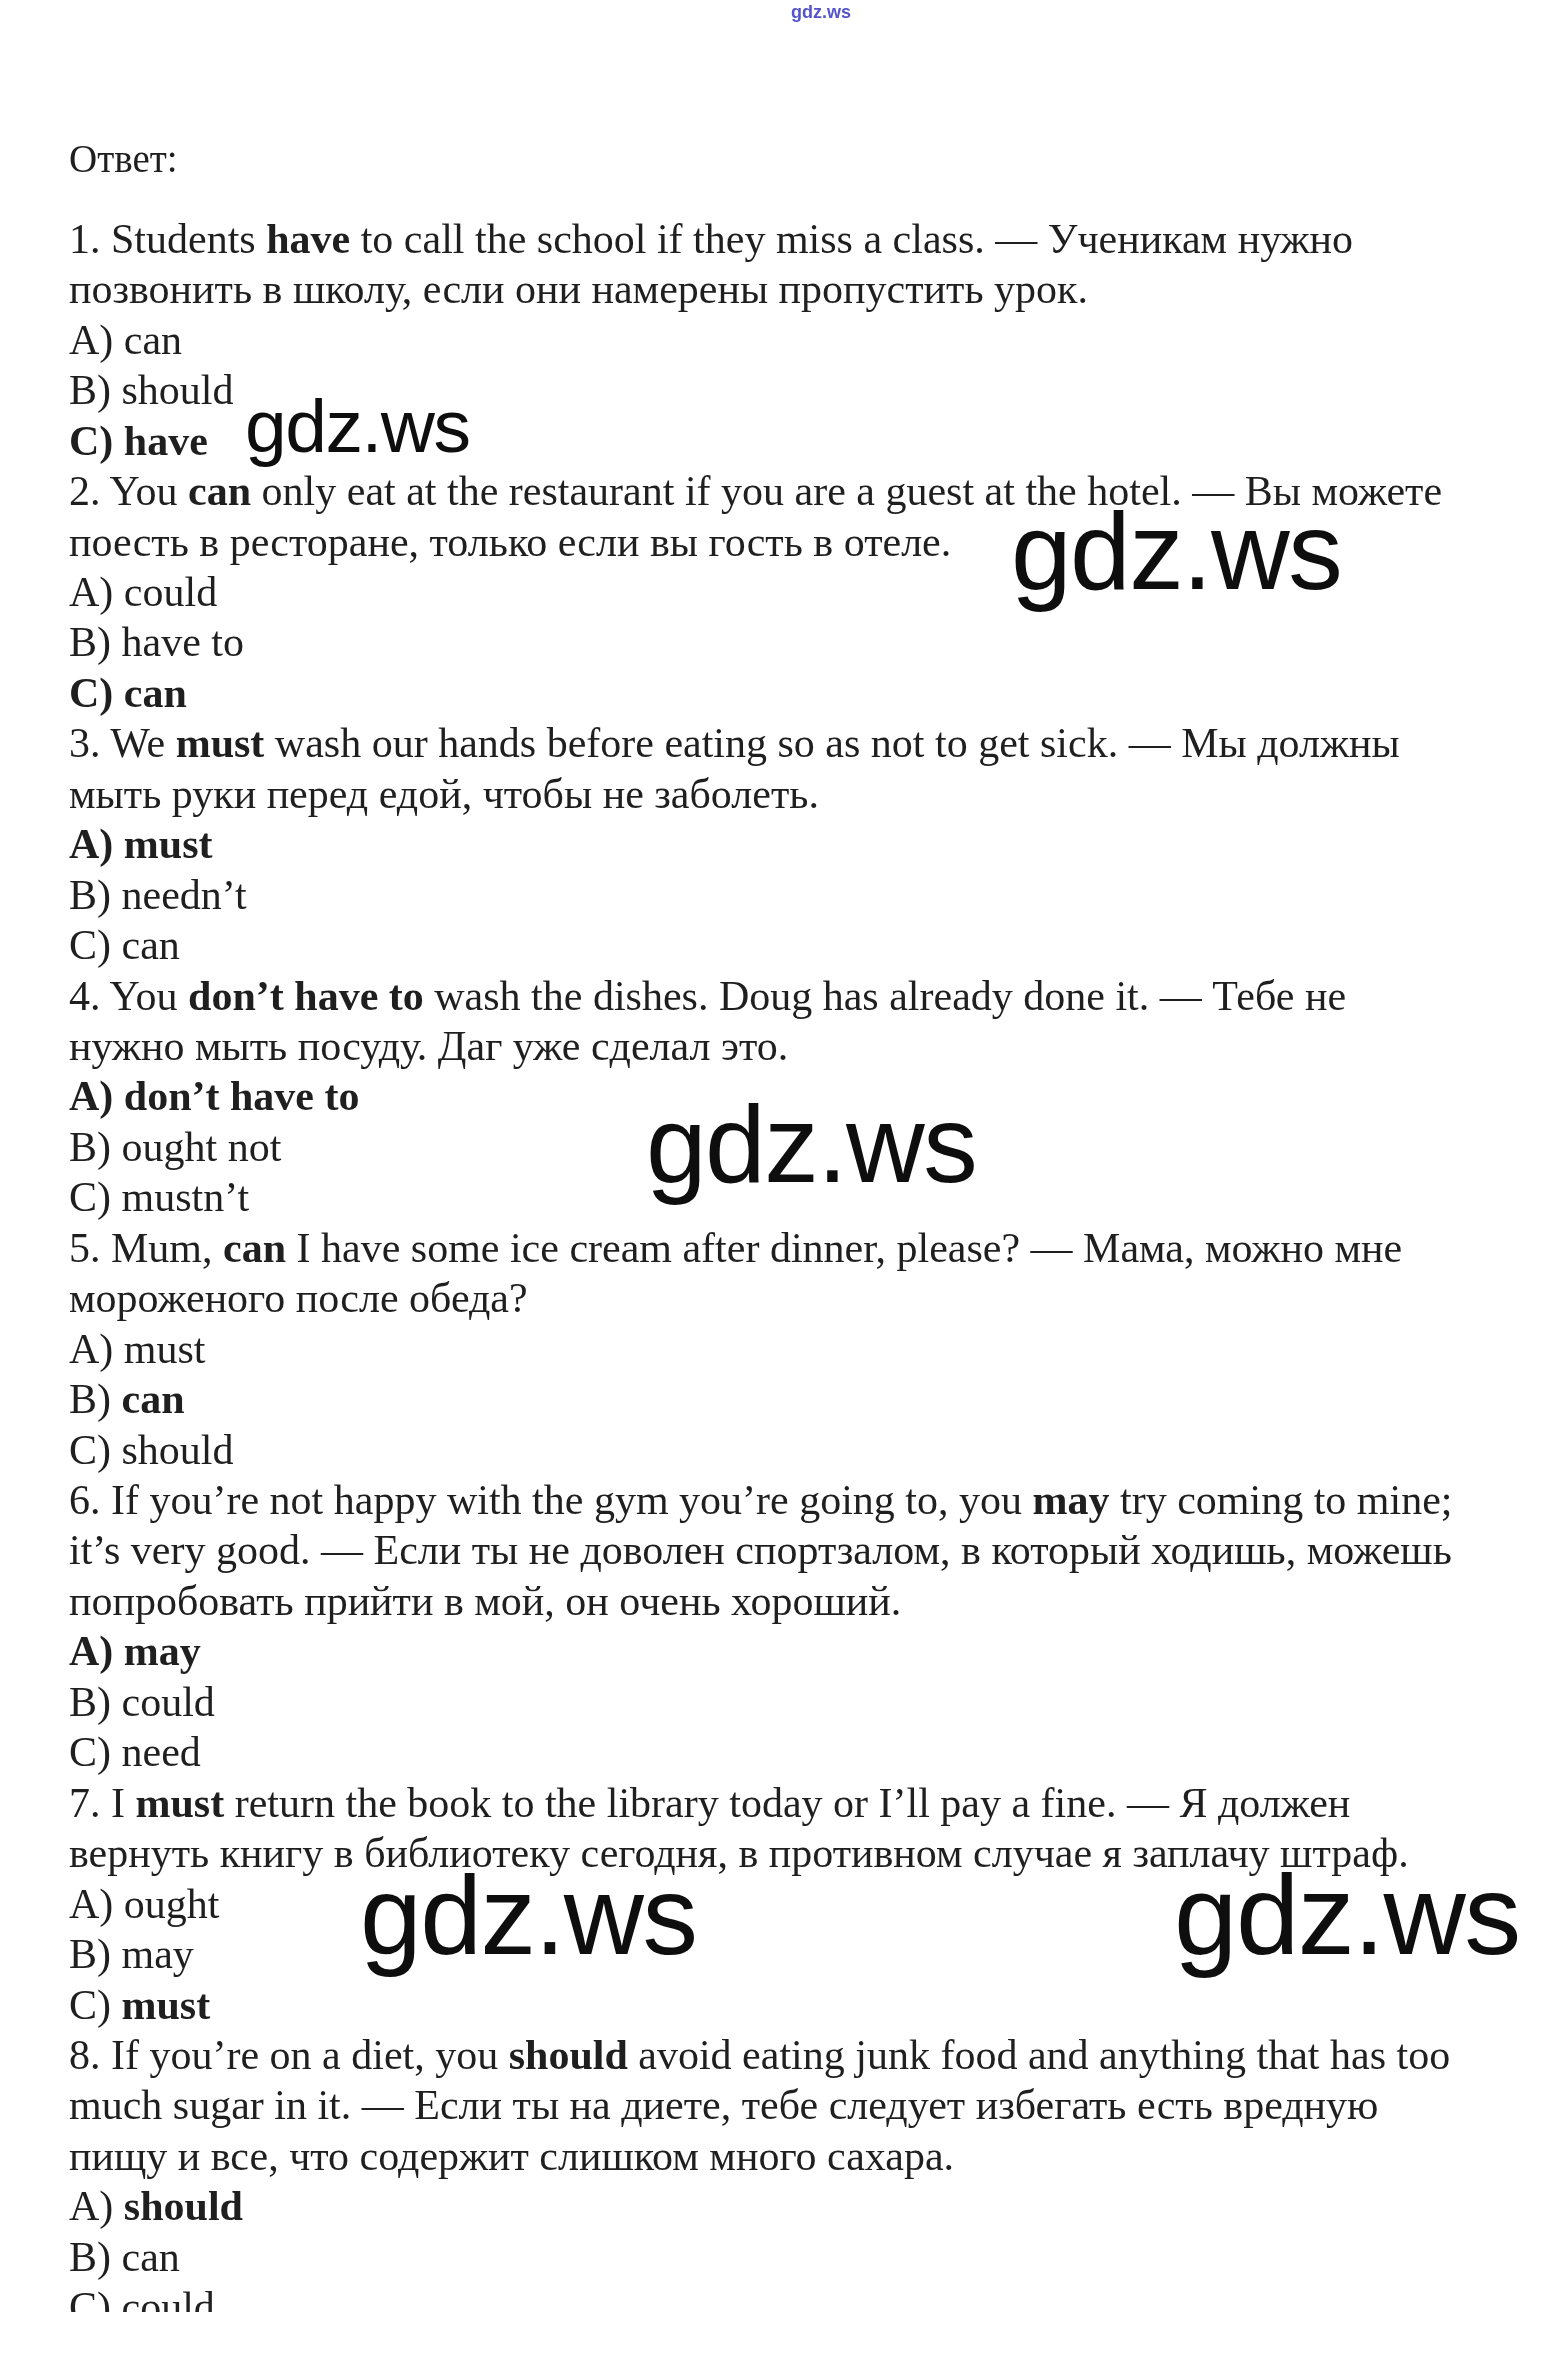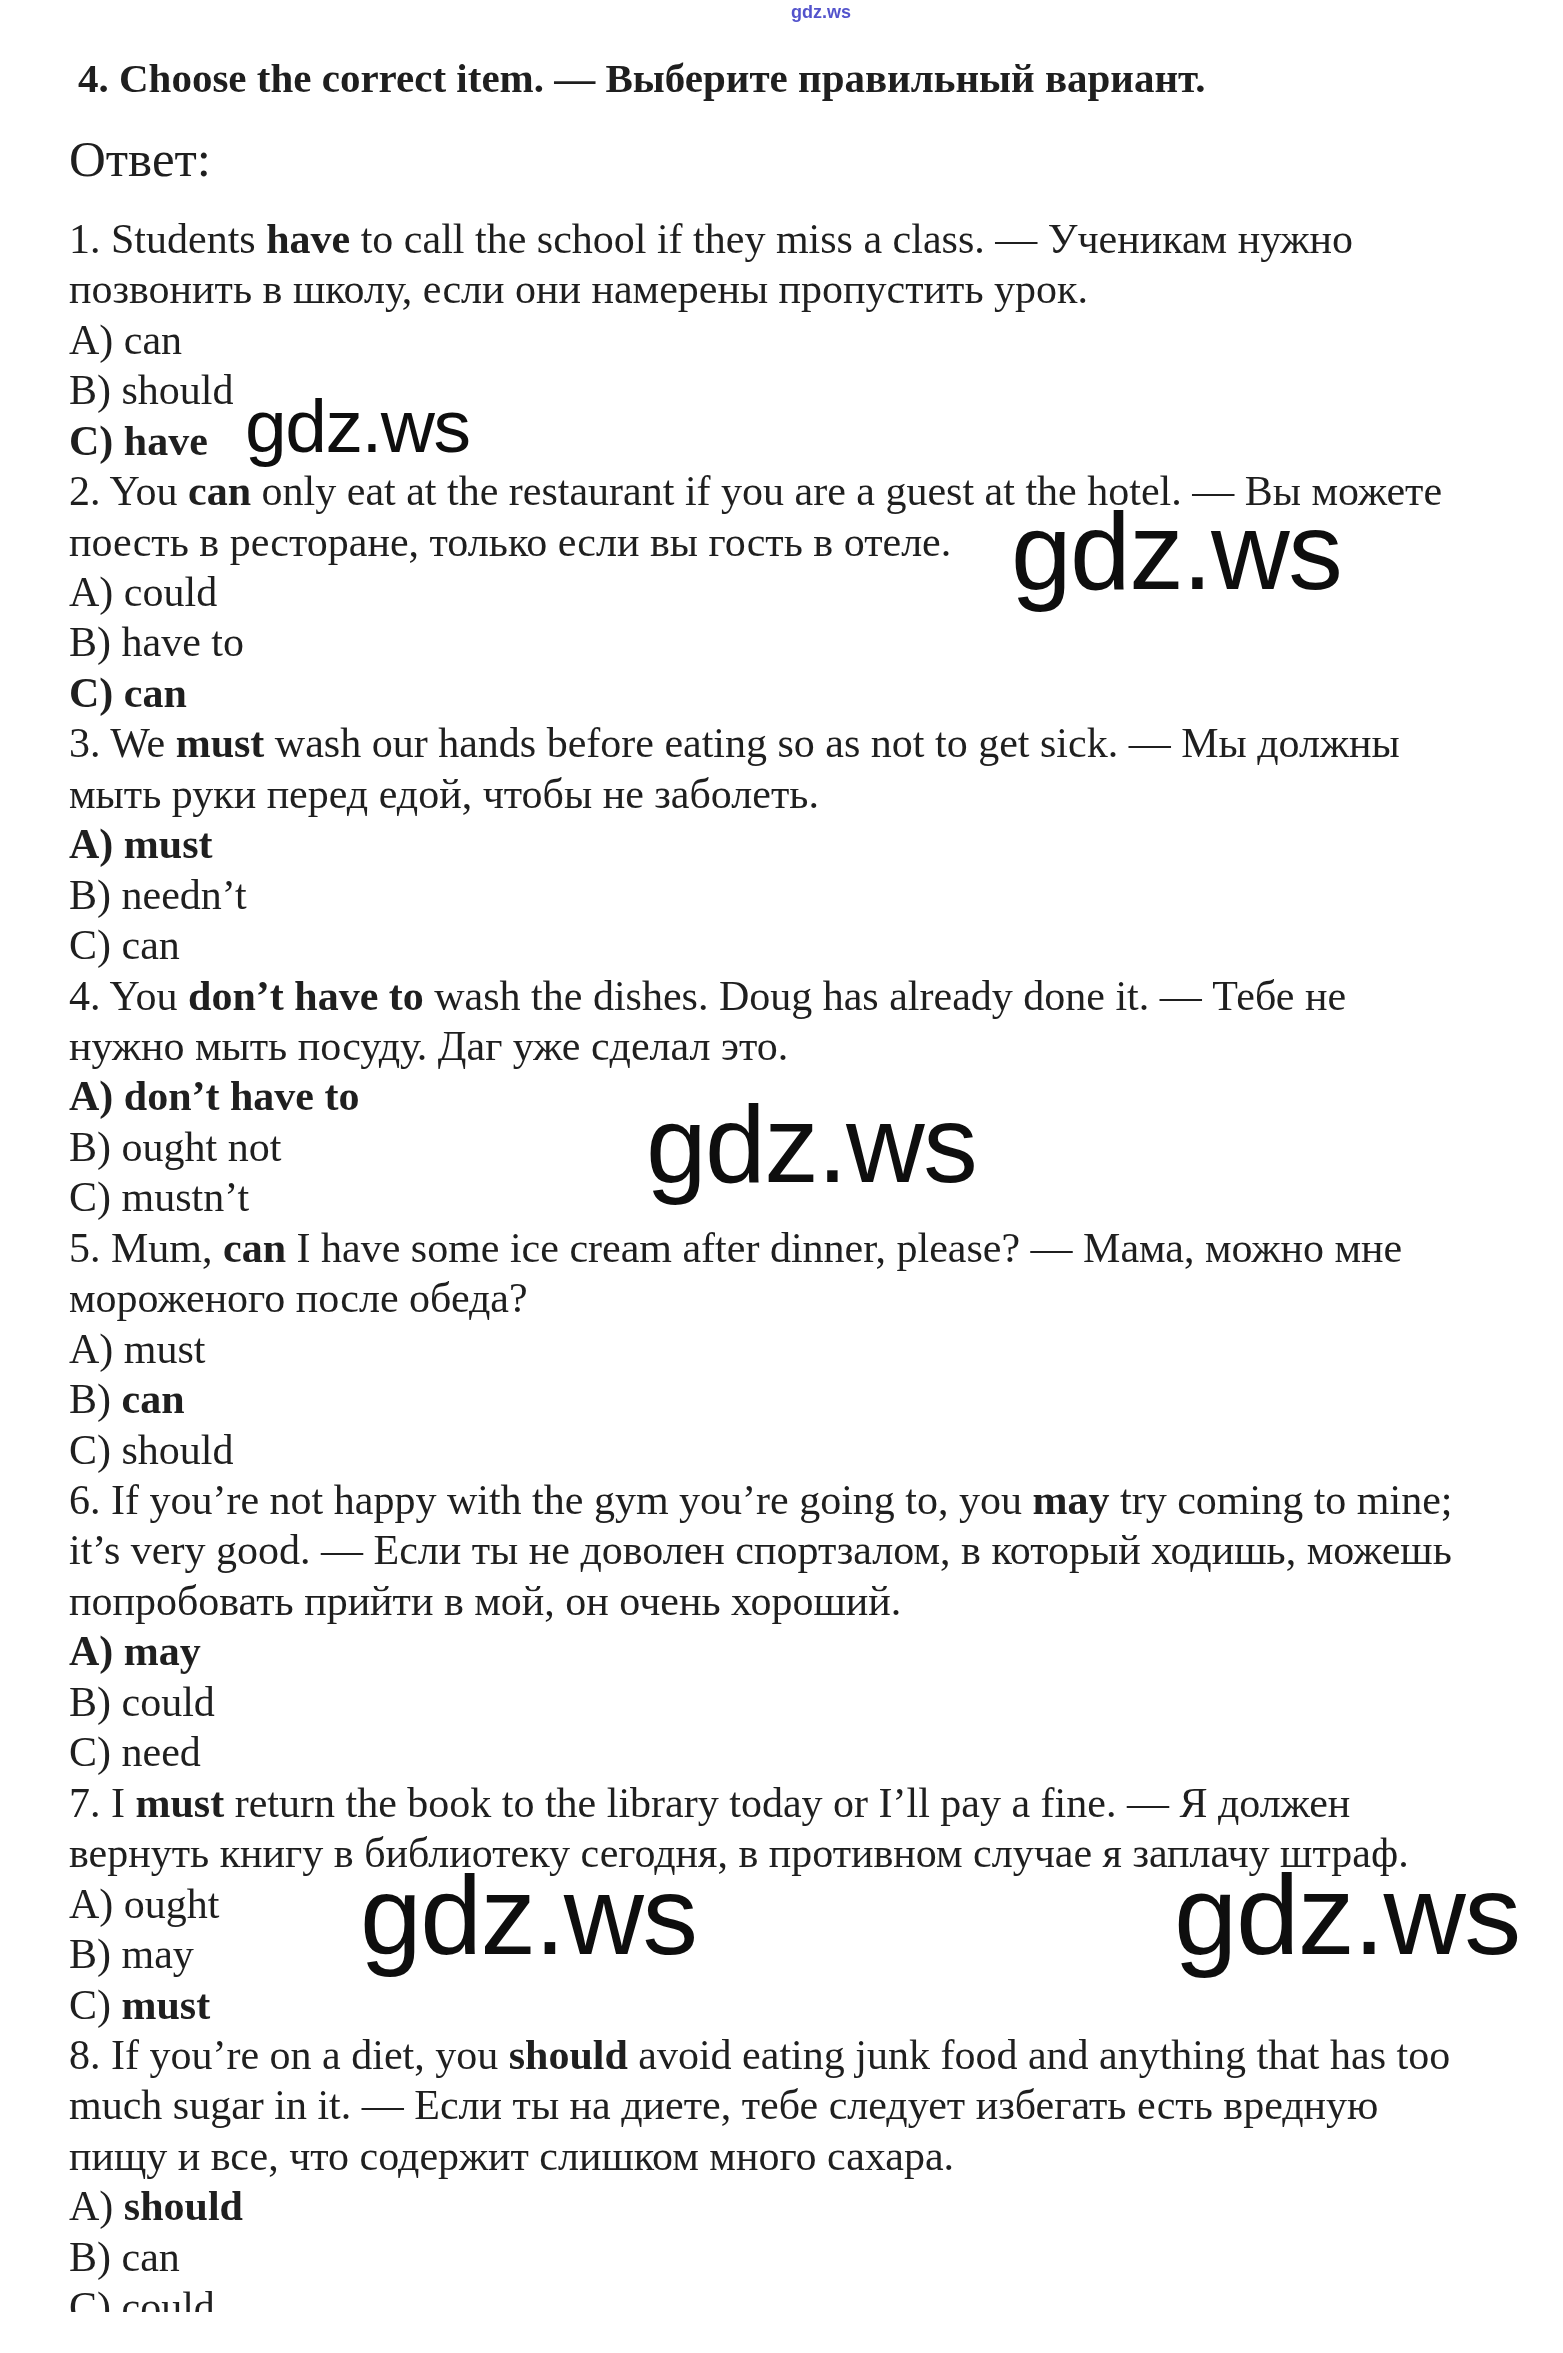--- a/index.html
+++ b/index.html
@@ -18,21 +18,21 @@
     left:42px; top:53px;
     font-size:41px;
     line-height:50px;
     font-weight:700;
     white-space:nowrap;
     z-index:2;
   }
   #answer-label{
     position:absolute;
     left:33px; top:134px;
-    font-size:51px;
+    font-size:39px;
     line-height:50px;
     white-space:nowrap;
     z-index:2;
   }
   .line{
     position:absolute;
     left:33px;
     font-size:42px;
     line-height:50px;
     white-space:nowrap;
@@ -65,21 +65,20 @@
 <body>
 
 <div id="page">
   <div class="wm" id="wm-top">gdz.ws</div>
   <div class="wm" id="wm-q1">gdz.ws</div>
   <div class="wm" id="wm-q2">gdz.ws</div>
   <div class="wm" id="wm-q4">gdz.ws</div>
   <div class="wm" id="wm-q7-left">gdz.ws</div>
   <div class="wm" id="wm-q7-right">gdz.ws</div>
 
-  <div id="doc-title">4. Choose the correct item. — Выберите правильный вариант.</div>
   <div id="answer-label">Ответ:</div>
 
   <div id="lines">
       <div class="line" style="top: 214px;"><span>1. Students </span><span class="b">have</span><span> to call the school if they miss a class. — Ученикам нужно</span></div>
       <div class="line" style="top: 264px;"><span>позвонить в школу, если они намерены пропустить урок.</span></div>
       <div class="line" style="top: 315px;"><span>A) can</span></div>
       <div class="line" style="top: 365px;"><span>B) should</span></div>
       <div class="line" style="top: 416px;"><span class="b">C) have</span></div>
       <div class="line" style="top: 466px;"><span>2. You </span><span class="b">can</span><span> only eat at the restaurant if you are a guest at the hotel. — Вы можете</span></div>
       <div class="line" style="top: 517px;"><span>поесть в ресторане, только если вы гость в отеле.</span></div>

